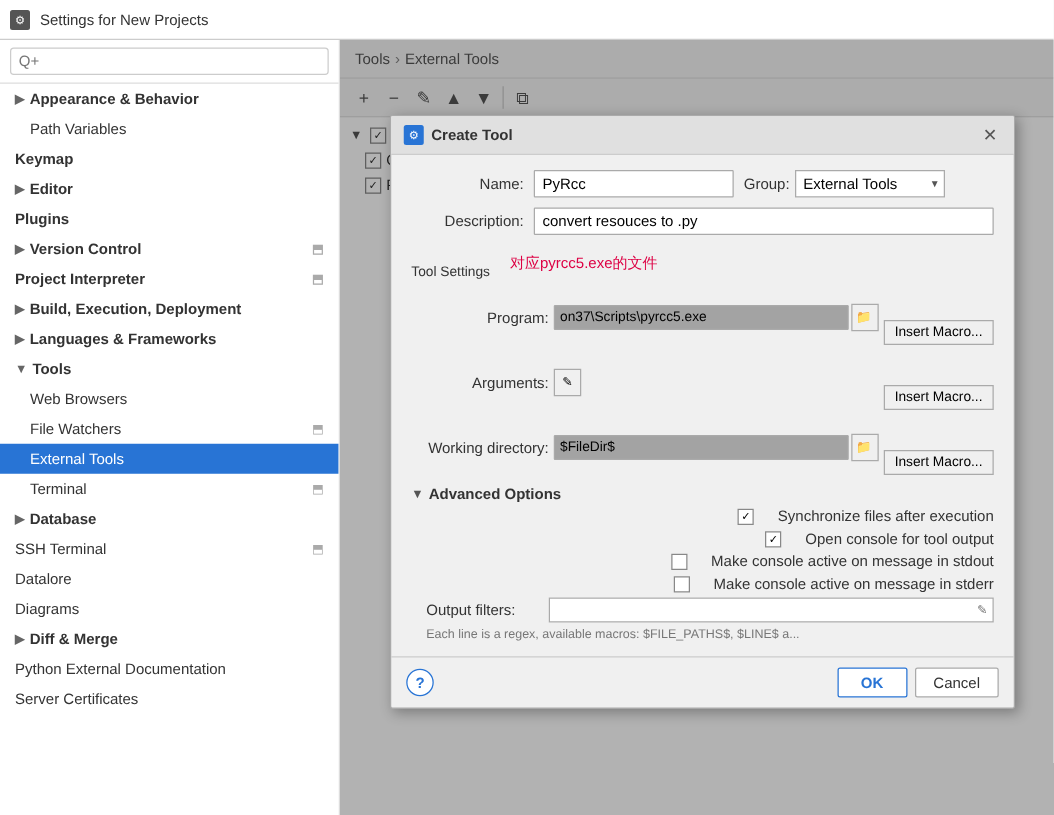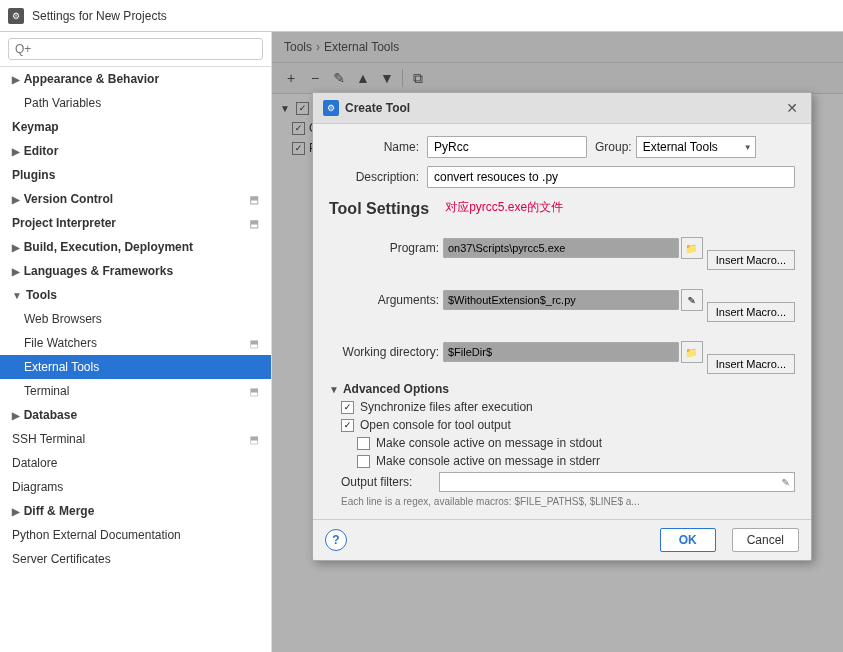--- a/index.html
+++ b/index.html
@@ -197,24 +197,24 @@
       background: #fff;
       font-size: 12px;
       appearance: none;
       padding-right: 18px;
       width: 120px;
     }
     .select-wrap { position: relative; display: inline-block; }
     .select-wrap::after { content: '▼'; position: absolute; right: 4px; top: 50%; transform: translateY(-50%); font-size: 8px; color: #555; pointer-events: none; }
 
     .section-title {
-      font-size: 16px;
+      font-size: 11px;
       color: #333;
-      font-weight: 700;
-      margin-top: 4px;
+      font-weight: 400;
+      margin-top: 16px;
     }
     .chinese-note { color: #d04; font-size: 12px; margin-left: 8px; }
 
     .tool-settings-row {
       display: flex;
       align-items: center;
       gap: 4px;
     }
     .tool-label { width: 110px; text-align: right; font-size: 12px; color: #333; flex-shrink: 0; }
     .tool-input-wrap { flex: 1; display: flex; align-items: center; gap: 2px; }
@@ -239,42 +239,42 @@
       background: #f0f0f0;
       cursor: pointer;
       font-size: 11px;
       white-space: nowrap;
       margin-top: 24px;
     }
 
     .advanced-section { display: flex; flex-direction: column; gap: 4px; }
     .advanced-header { display: flex; align-items: center; gap: 4px; cursor: pointer; font-size: 12px; font-weight: 600; color: #333; }
     .adv-expand { font-size: 10px; color: #555; }
-    .checkbox-row { display: flex; align-items: center; gap: 6px; padding-left: 12px; }
+    .checkbox-row { display: flex; align-items: center; gap: 19px; padding-left: 12px; justify-content: flex-end; }
     .cb { width: 13px; height: 13px; border: 1px solid #888; background: #fff; flex-shrink: 0; display: flex; align-items: center; justify-content: center; font-size: 9px; }
     .cb.checked::after { content: '✓'; }
     .cb-label { font-size: 12px; color: #333; }
 
     .output-row { display: flex; align-items: center; gap: 8px; padding-left: 12px; }
     .output-label { font-size: 12px; color: #333; width: 90px; flex-shrink: 0; }
     .output-input-wrap { flex: 1; display: flex; align-items: center; border: 1px solid #aaa; background: #fff; }
     .output-input { flex: 1; border: none; padding: 3px 4px; font-size: 11px; outline: none; background: transparent; }
     .output-input-icon { padding: 2px 4px; color: #777; font-size: 10px; }
 
     .hint-text { font-size: 10px; color: #777; padding-left: 12px; }
 
     .modal-footer {
       padding: 8px 12px;
       display: flex;
       align-items: center;
       justify-content: space-between;
       border-top: 1px solid #ccc;
     }
     .help-btn { width: 22px; height: 22px; border-radius: 50%; border: 1px solid #2874d5; color: #2874d5; background: #fff; cursor: pointer; display: flex; align-items: center; justify-content: center; font-size: 12px; font-weight: 600; }
-    .footer-right { display: flex; gap: 16px; }
+    .footer-right { display: flex; gap: 6px; }
     .ok-btn { padding: 4px 18px; background: #fff; border: 1px solid #2874d5; color: #2874d5; cursor: pointer; font-size: 12px; font-weight: 600; border-radius: 2px; }
     .cancel-btn { padding: 4px 14px; background: #fff; border: 1px solid #aaa; color: #333; cursor: pointer; font-size: 12px; border-radius: 2px; }
   </style>
 </head>
 <body>
 
 <div class="title-bar">
   <div class="title-bar-icon">
     <span>⚙</span>
   </div>
@@ -443,21 +443,20 @@
             <div class="tool-input-wrap">
               <input class="tool-input form-input" type="text" value="on37\Scripts\pyrcc5.exe" style="">
               <button class="tool-input-btn">📁</button>
             </div>
             <button class="insert-macro-btn">Insert Macro...</button>
           </div>
 
           <div class="tool-settings-row form-row">
             <span class="tool-label">Arguments:</span>
             <div class="tool-input-wrap">
-              <input class="tool-input form-input" type="text" value="$WithoutExtension$_rc.py" style="">
               <button class="tool-input-btn">✎</button>
             </div>
             <button class="insert-macro-btn">Insert Macro...</button>
           </div>
 
           <div class="tool-settings-row form-row">
             <span class="tool-label">Working directory:</span>
             <div class="tool-input-wrap">
               <input class="tool-input form-input" type="text" value="$FileDir$" style="">
               <button class="tool-input-btn">📁</button>

